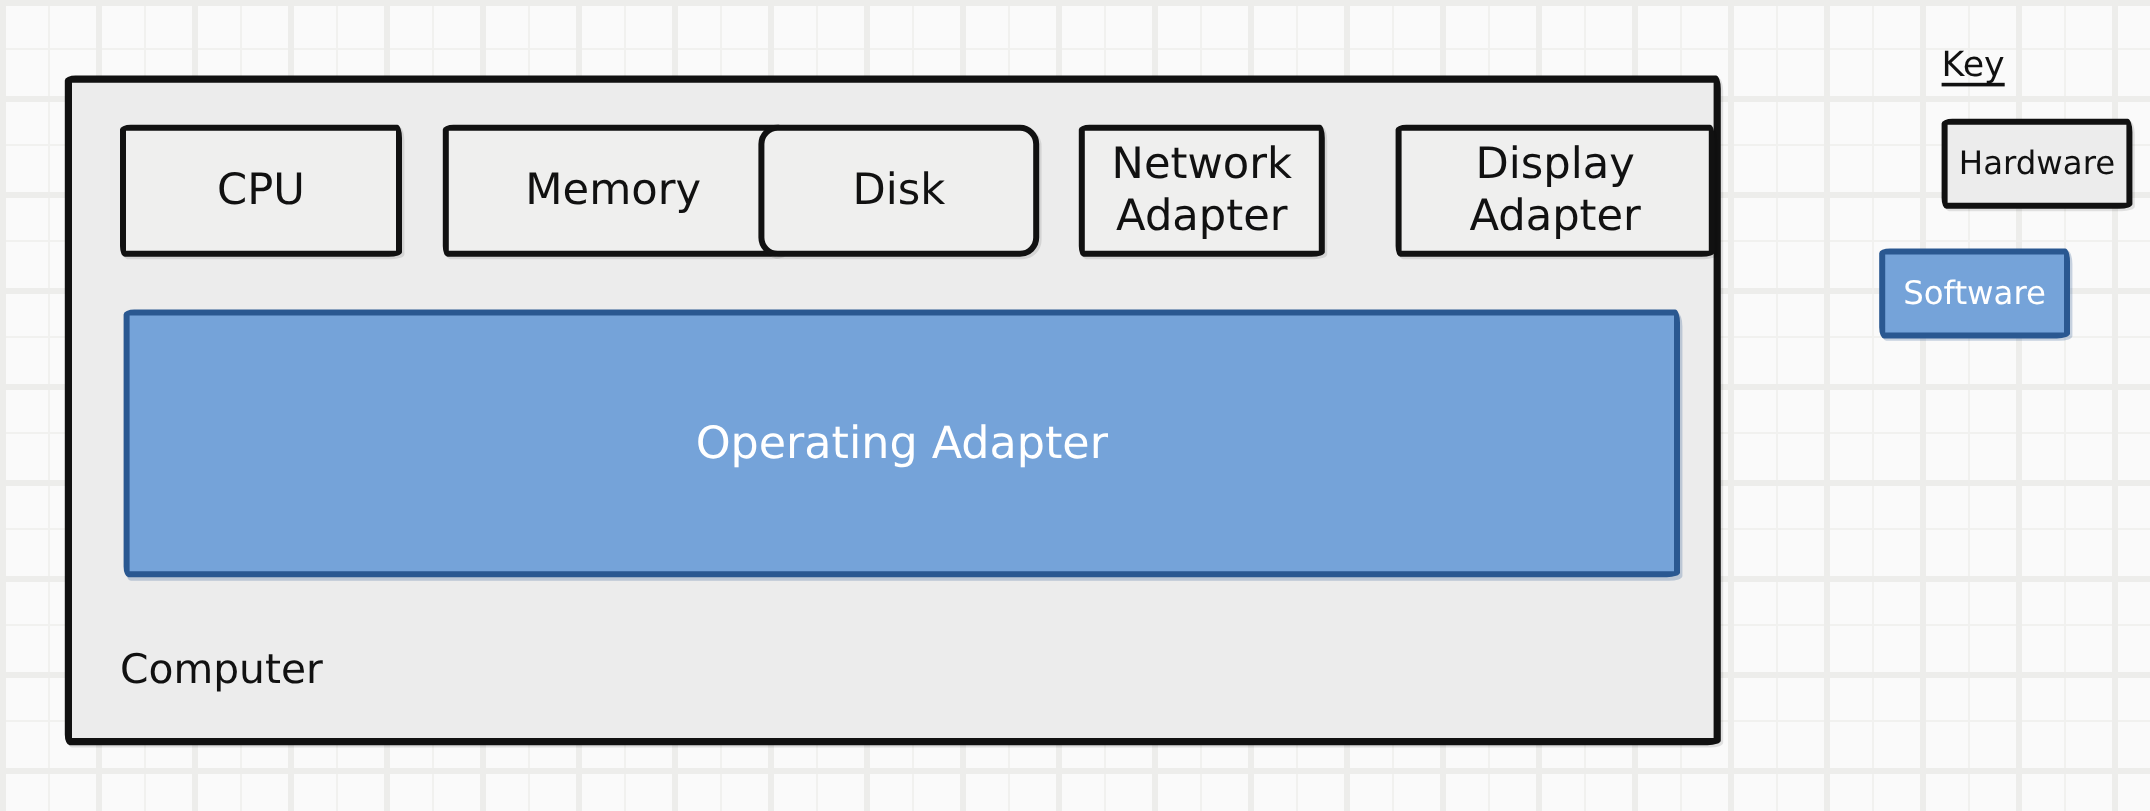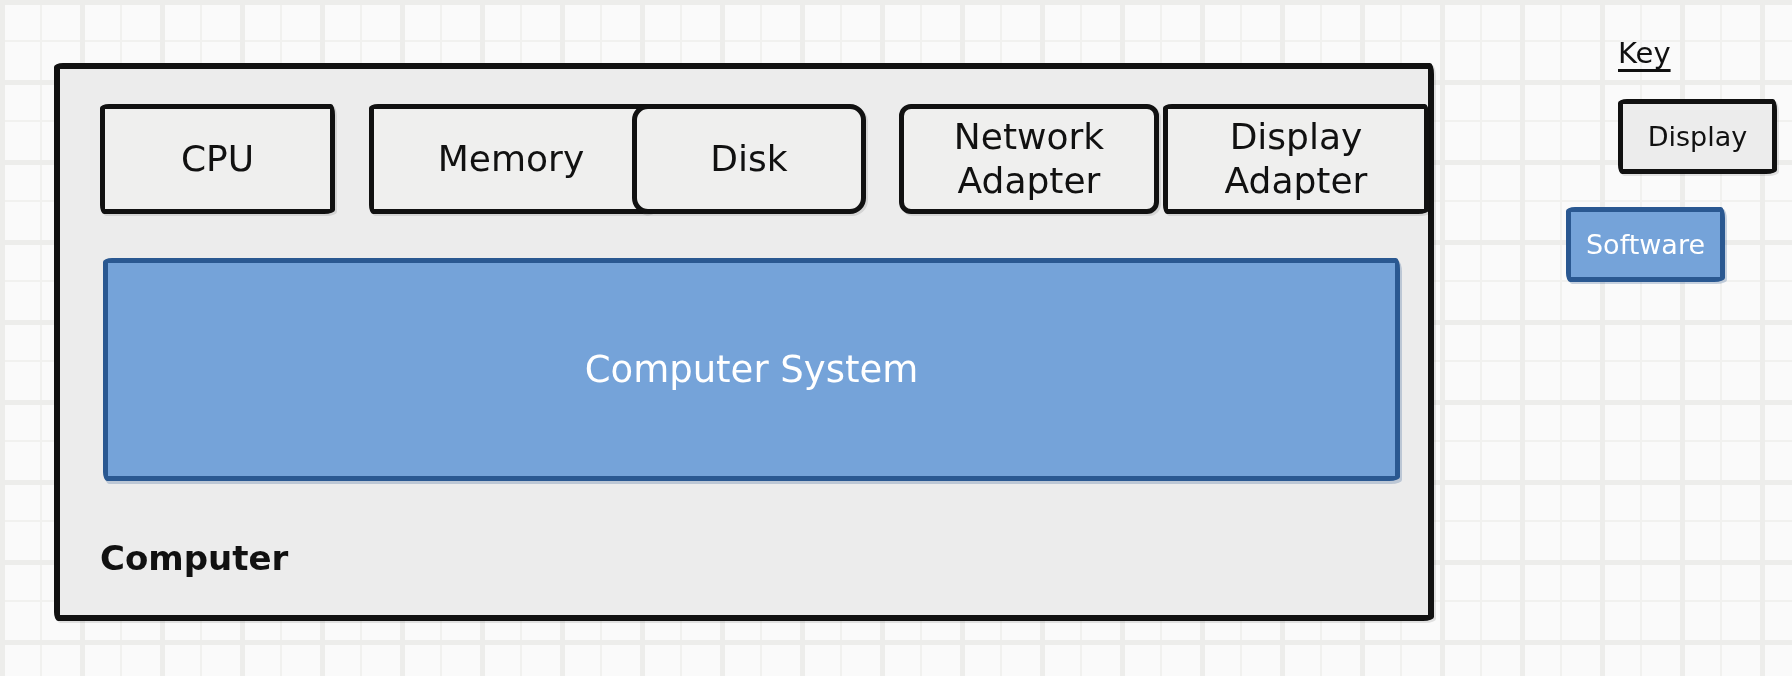--- a/index.html
+++ b/index.html
@@ -44,33 +44,33 @@
     align-items:flex-start;justify-content:flex-start;
   }
   .hw-box{
     top:104px;height:110px;
     font-size:36px;line-height:1.22;
     background:#efefee;
   }
   .hw-cpu{left:100px;width:235px;}
   .hw-memory{left:369px;width:284px;}
   .hw-disk{left:632px;width:234px;border-radius:16px;}
-  .hw-network{left:899px;width:260px;border-radius:12px;}
+  .hw-network{left:899px;width:205px;}
   .hw-display{left:1163px;width:266px;}
   .os-box{
     left:103px;top:258px;width:1297px;height:223px;
     background:var(--software-fill);
     border-color:var(--software-border);
     color:var(--software-text);
     font-size:37px;
     box-shadow:2px 3px 0 rgba(42,88,145,0.25);
   }
   .computer-label{
     position:absolute;left:100px;top:538px;
-    font-size:34px;color:var(--text);font-weight:bold;
+    font-size:34px;color:var(--text);
   }
   .key-title{
     position:absolute;left:1618px;top:36px;width:159px;
     text-align:left;font-size:29px;
     text-decoration:underline;
     text-underline-offset:6px;
     text-decoration-thickness:2.5px;
   }
   .key-hardware{
     left:1618px;top:99px;width:159px;height:75px;
@@ -102,27 +102,27 @@
     <span>Disk</span>
   </div>
   <div class="sketch hw-box hw-network">
     <span>Network Adapter</span>
   </div>
   <div class="sketch hw-box hw-display">
     <span>Display Adapter</span>
   </div>
 
   <div class="sketch os-box">
-    <span>Computer System</span>
+    <span>Operating Adapter</span>
   </div>
 
   <div class="computer-label">Computer</div>
 
   <div class="key-title">Key</div>
 
   <div class="sketch key-hardware">
-    <span>Display</span>
+    <span>Hardware</span>
   </div>
   <div class="sketch key-software">
     <span>Software</span>
   </div>
 
 </div>
 
 </body></html>

